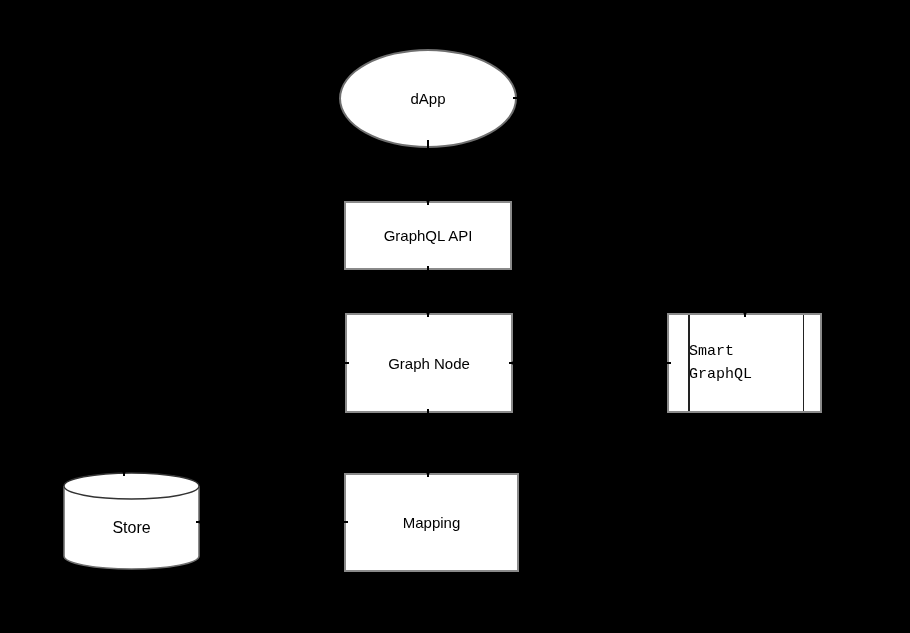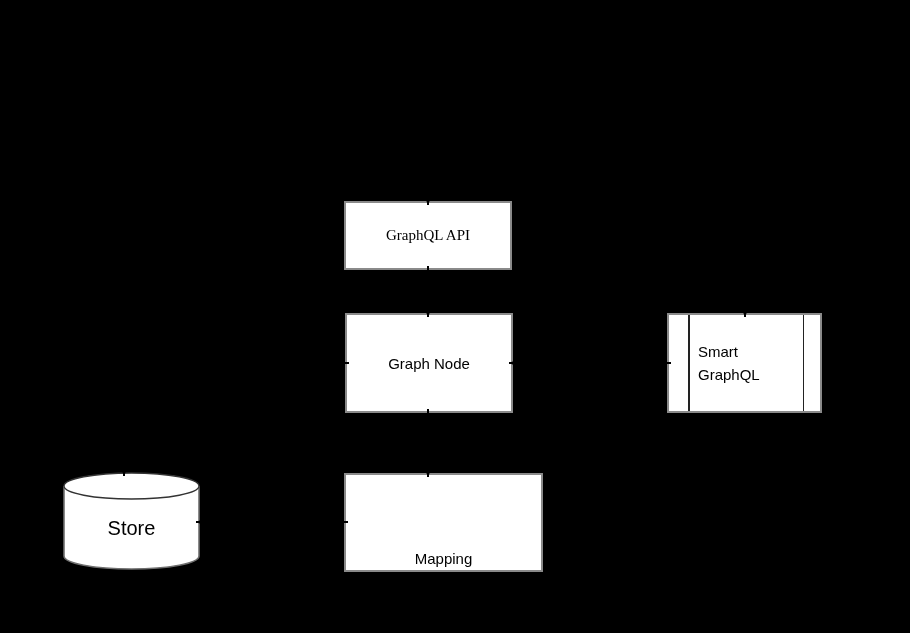--- a/index.html
+++ b/index.html
@@ -39,54 +39,58 @@
     top: 0;
     bottom: 0;
     width: 1.5px;
     background: #222222;
   }
   .process .vline.left  { left: 19px; }
   .process .vline.right { right: 16px; }
   .process {
     justify-content: center;
     align-items: flex-start;
-    padding-left: 29px;
+    padding-left: 20px;
+    font-family: Liberation Mono, monospace;
   }
   .cyl {
     position: absolute;
     box-sizing: border-box;
     z-index: 1;
   }
   .cyl svg { display: block; width: 100%; height: 100%; }
   .cyl .lbl {
     position: absolute;
     left: 0; right: 0;
     top: 14px; bottom: 0;
     display: flex;
     justify-content: center;
     align-items: center;
     color: #000000;
-    font-size: 20px;
+    font-size: 16px;
   }
   #edges {
     position: absolute;
     left: 0; top: 0;
     width: 910px;
     height: 633px;
     z-index: 2;
     pointer-events: none;
   }
 </style>
 </head>
 <body>
 
 <div id="canvas">
 
+  <div class="node ellipse" style="left: 339px; top: 49px; width: 178px; height: 99px;">
+    <div class="lbl">dApp</div>
+  </div>
 
-  <div class="node" style="left: 344px; top: 201px; width: 168px; height: 69px; font-family: Liberation Serif, serif;">
+  <div class="node" style="left: 344px; top: 201px; width: 168px; height: 69px;">
     <div class="lbl">GraphQL API</div>
   </div>
 
   <div class="node" style="left: 345px; top: 313px; width: 168px; height: 100px;">
     <div class="lbl">Graph Node</div>
   </div>
 
   <div class="node process" style="left: 667px; top: 313px; width: 155px; height: 100px;">
     <span class="vline left"></span>
     <span class="vline right"></span>
@@ -95,21 +99,21 @@
   </div>
 
   <div class="cyl" style="left: 63px; top: 472px; width: 137px; height: 98px;">
     <svg viewBox="0 0 137 98" preserveAspectRatio="none">
       <path d="M 1 14 L 1 84 A 67.5 13 0 0 0 136 84 L 136 14" fill="#ffffff" stroke="#6f6f6f" stroke-width="1.6"></path>
       <ellipse cx="68.5" cy="14" rx="67.5" ry="13" fill="#ffffff" stroke="#333333" stroke-width="1.4"></ellipse>
     </svg>
     <div class="lbl">Store</div>
   </div>
 
-  <div class="node" style="left: 344px; top: 473px; width: 199px; height: 99px; justify-content: flex-end;">
+  <div class="node" style="left: 344px; top: 473px; width: 175px; height: 99px;">
     <div class="lbl">Mapping</div>
   </div>
 
   <svg id="edges">
       <polyline points="428,140 428,205" fill="none" stroke="#000000" stroke-width="2"></polyline>
       <polygon points="428,205 423.5,194 432.5,194" fill="#000000"></polygon>
       <polyline points="428,266 428,317" fill="none" stroke="#000000" stroke-width="2"></polyline>
       <polygon points="428,317 423.5,306 432.5,306" fill="#000000"></polygon>
       <polyline points="428,409 428,477" fill="none" stroke="#000000" stroke-width="2"></polyline>
       <polygon points="428,477 423.5,466 432.5,466" fill="#000000"></polygon>

